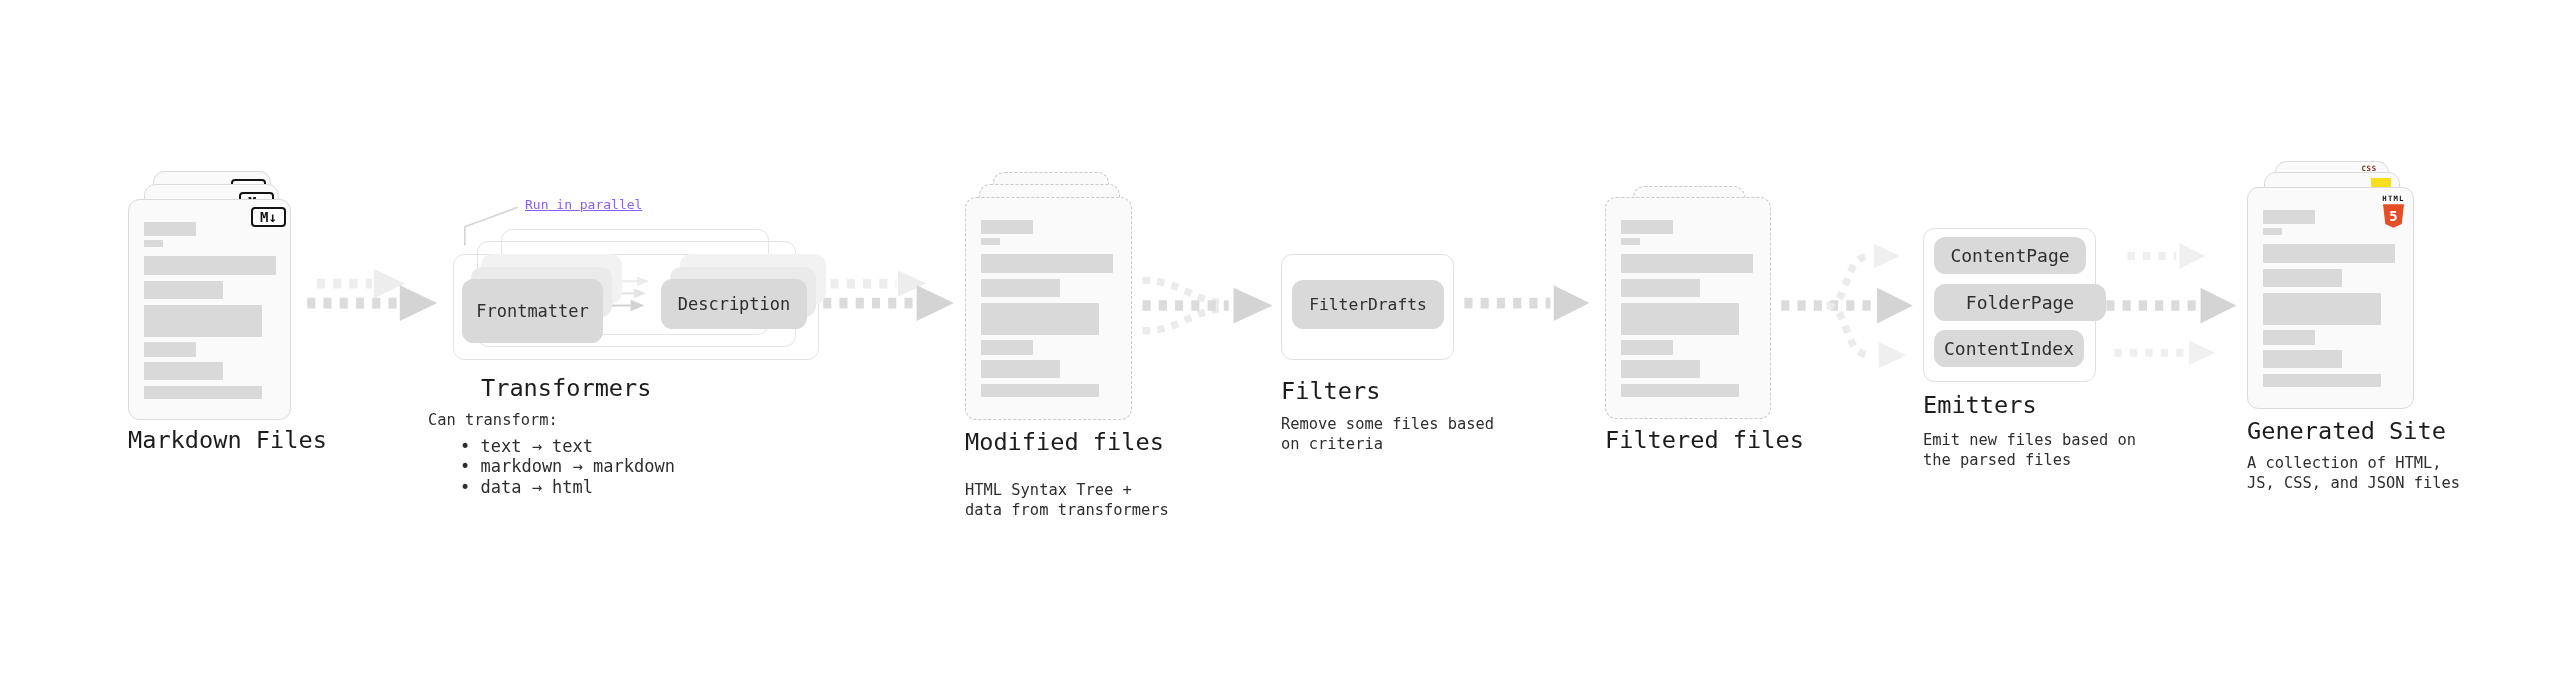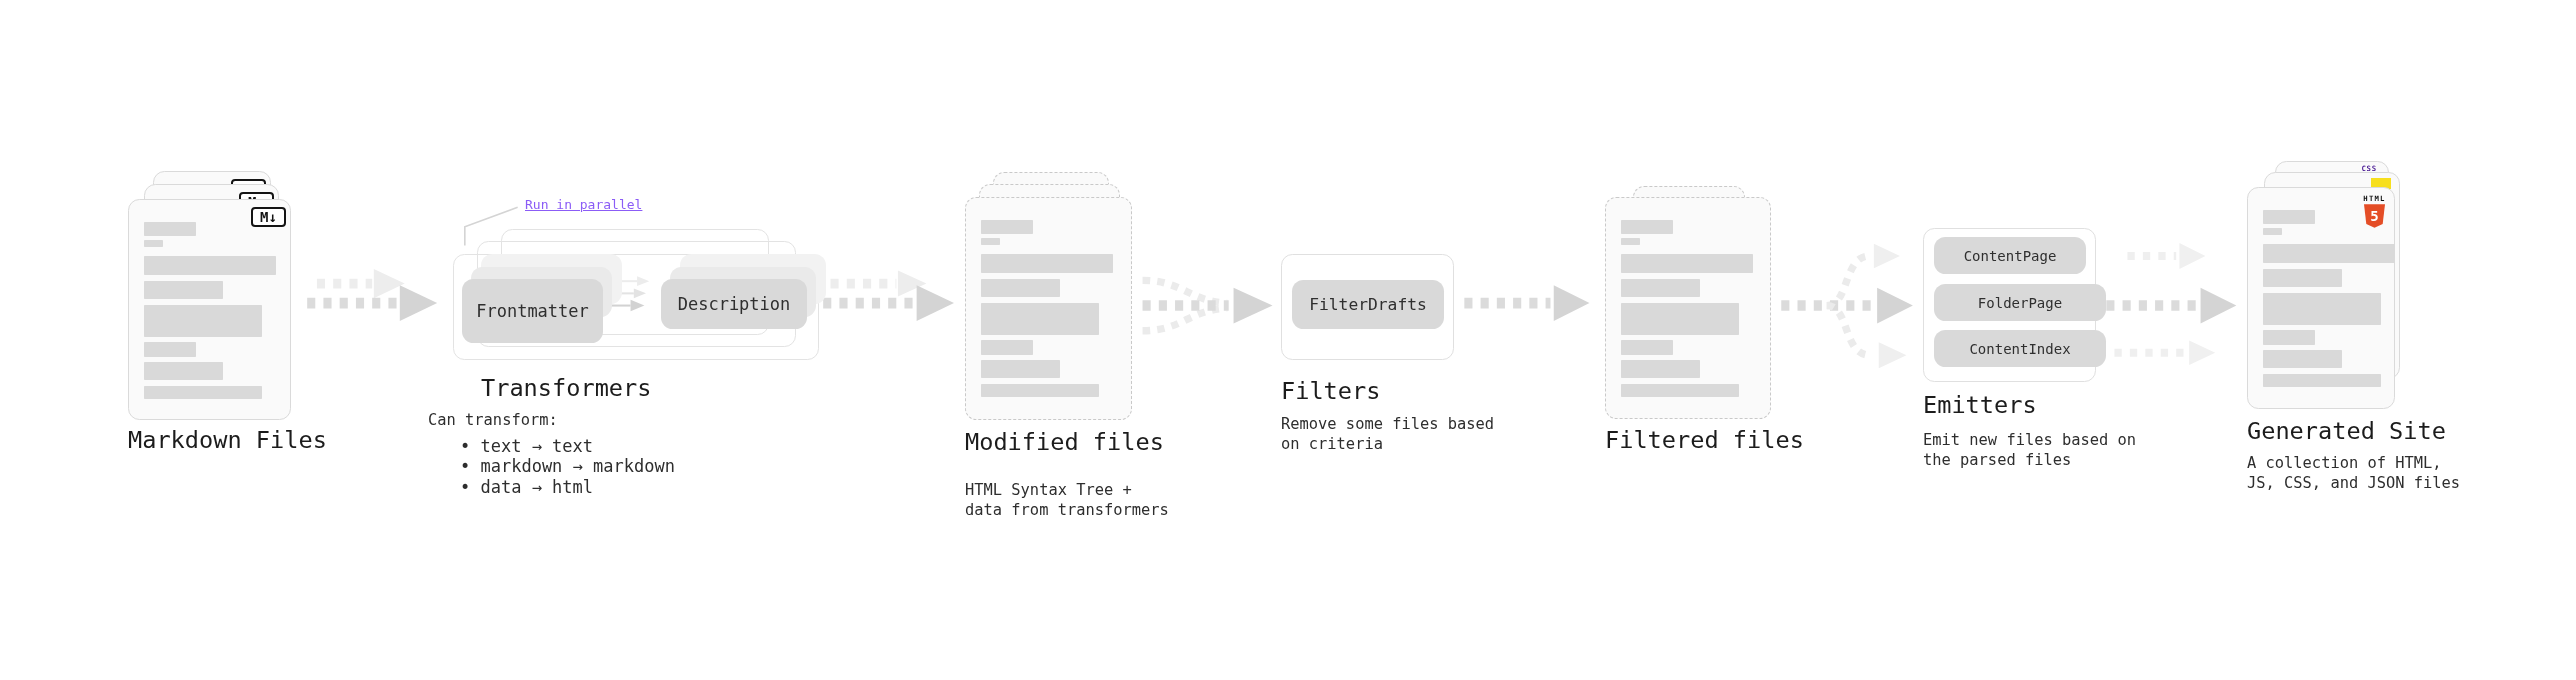--- a/index.html
+++ b/index.html
@@ -15,31 +15,31 @@
 
   .md-badge{position:absolute;top:6.5px;right:4.1px;width:35px;height:20.3px;border:2.4px solid #141414;
             border-radius:4.1px;background:#ffffff;color:#141414;font-weight:bold;font-size:14px;
             display:flex;align-items:center;justify-content:center;box-sizing:border-box;}
 
   .box{position:absolute;border:1.6px solid #e3e3e3;border-radius:11.4px;background:transparent;box-sizing:border-box;}
   .box.filled{background:#ffffff;border-color:#e0e0e0;}
 
   .pill{position:absolute;background:#d9d9d9;border-radius:11.4px;color:#2f2f2f;
         display:flex;align-items:center;justify-content:center;font-size:17px;}
-  .pill.small{font-size:14px;}
+  .pill.small{font-size:18px;}
   .ghost{position:absolute;border-radius:11.4px;}
   .g1{background:#eaeaea;}
   .g2{background:#f2f2f2;}
 
   .stage-title{position:absolute;font-size:23.6px;line-height:1.15;color:#1c1c1c;white-space:nowrap;}
   .stage-sub{position:absolute;font-size:15.4px;line-height:20.3px;color:#2e2e2e;white-space:pre-line;}
   .bullets{position:absolute;font-size:17px;line-height:20.3px;color:#2e2e2e;}
   .annotation{position:absolute;font-size:13px;color:#8b5cf6;white-space:nowrap;text-decoration:underline;}
 
-  .css-badge{position:absolute;top:3.3px;right:9.8px;text-align:center;color:#4c1d95;}
+  .css-badge{position:absolute;top:3.3px;right:9.8px;text-align:center;color:#7f1d1d;}
   .css-badge b{display:block;font-size:7.3px;line-height:7.3px;font-weight:bold;letter-spacing:0.8px;}
   .css-badge span{display:block;height:3.3px;width:18px;background:#2965f1;margin:0.8px auto 0;}
   .js-badge{position:absolute;top:4.9px;right:8.1px;width:19.5px;height:11.4px;background:#f7df1e;}
   .html5-badge{position:absolute;top:7.3px;right:6.5px;width:26px;text-align:center;}
   .html5-badge b{display:block;font-size:7.3px;line-height:8.1px;font-weight:bold;letter-spacing:1.2px;color:#111;}
   .html5-badge .shield{width:21px;height:23.6px;margin:0.8px auto 0;background:#e44d26;color:#ffffff;
         clip-path:polygon(0 0,100% 0,89% 84%,50% 100%,11% 84%);
         display:flex;align-items:center;justify-content:center;font-size:14px;font-weight:bold;}
 </style>
 </head>
@@ -196,37 +196,37 @@
           <i style="width: 118px; height: 13px; margin-top: 5.7px;"></i>
         </div>
     </div>
     <div class="stage-title" style="left:1605px;top:427px;">Filtered files</div>
   </div>
 
   <div>
     <div class="box filled" style="left:1923px;top:228px;width:173px;height:154px;"></div>
     <div class="pill small" style="left:1934px;top:237px;width:152px;height:37px;">ContentPage</div>
     <div class="pill small" style="left:1934px;top:284px;width:172px;height:37px;">FolderPage</div>
-    <div class="pill small" style="left:1934px;top:330px;width:172px;height:37px;">ContentIndex</div>
+    <div class="pill small" style="left:1934px;top:330px;width:150px;height:37px;">ContentIndex</div>
     <div class="stage-title" style="left:1923px;top:392px;">Emitters</div>
     <div class="stage-sub" style="left:1923px;top:430px;">Emit new files based on
 the parsed files</div>
   </div>
 
   <div>
     <div class="card" style="left:2275px;top:161px;width:114px;height:195px;">
       <div class="css-badge">
         <b>CSS</b>
           <span></span>
       </div>
     </div>
     <div class="card" style="left:2264px;top:172px;width:136px;height:207px;">
       <div class="js-badge"></div>
     </div>
-    <div class="card" style="left:2247px;top:187px;width:148px;height:222px;">
+    <div class="card" style="left:2247px;top:187px;width:167px;height:222px;">
       <div class="html5-badge">
         <b>HTML</b>
         <div class="shield">
           <span>5</span>
         </div>
       </div>
       <div class="bars">
           <i style="width: 52px; height: 14px; margin-top: 0px;"></i>
           <i style="width: 19.5px; height: 6.5px; margin-top: 4.1px;"></i>
           <i style="width: 132px; height: 18.7px; margin-top: 9.8px;"></i>

